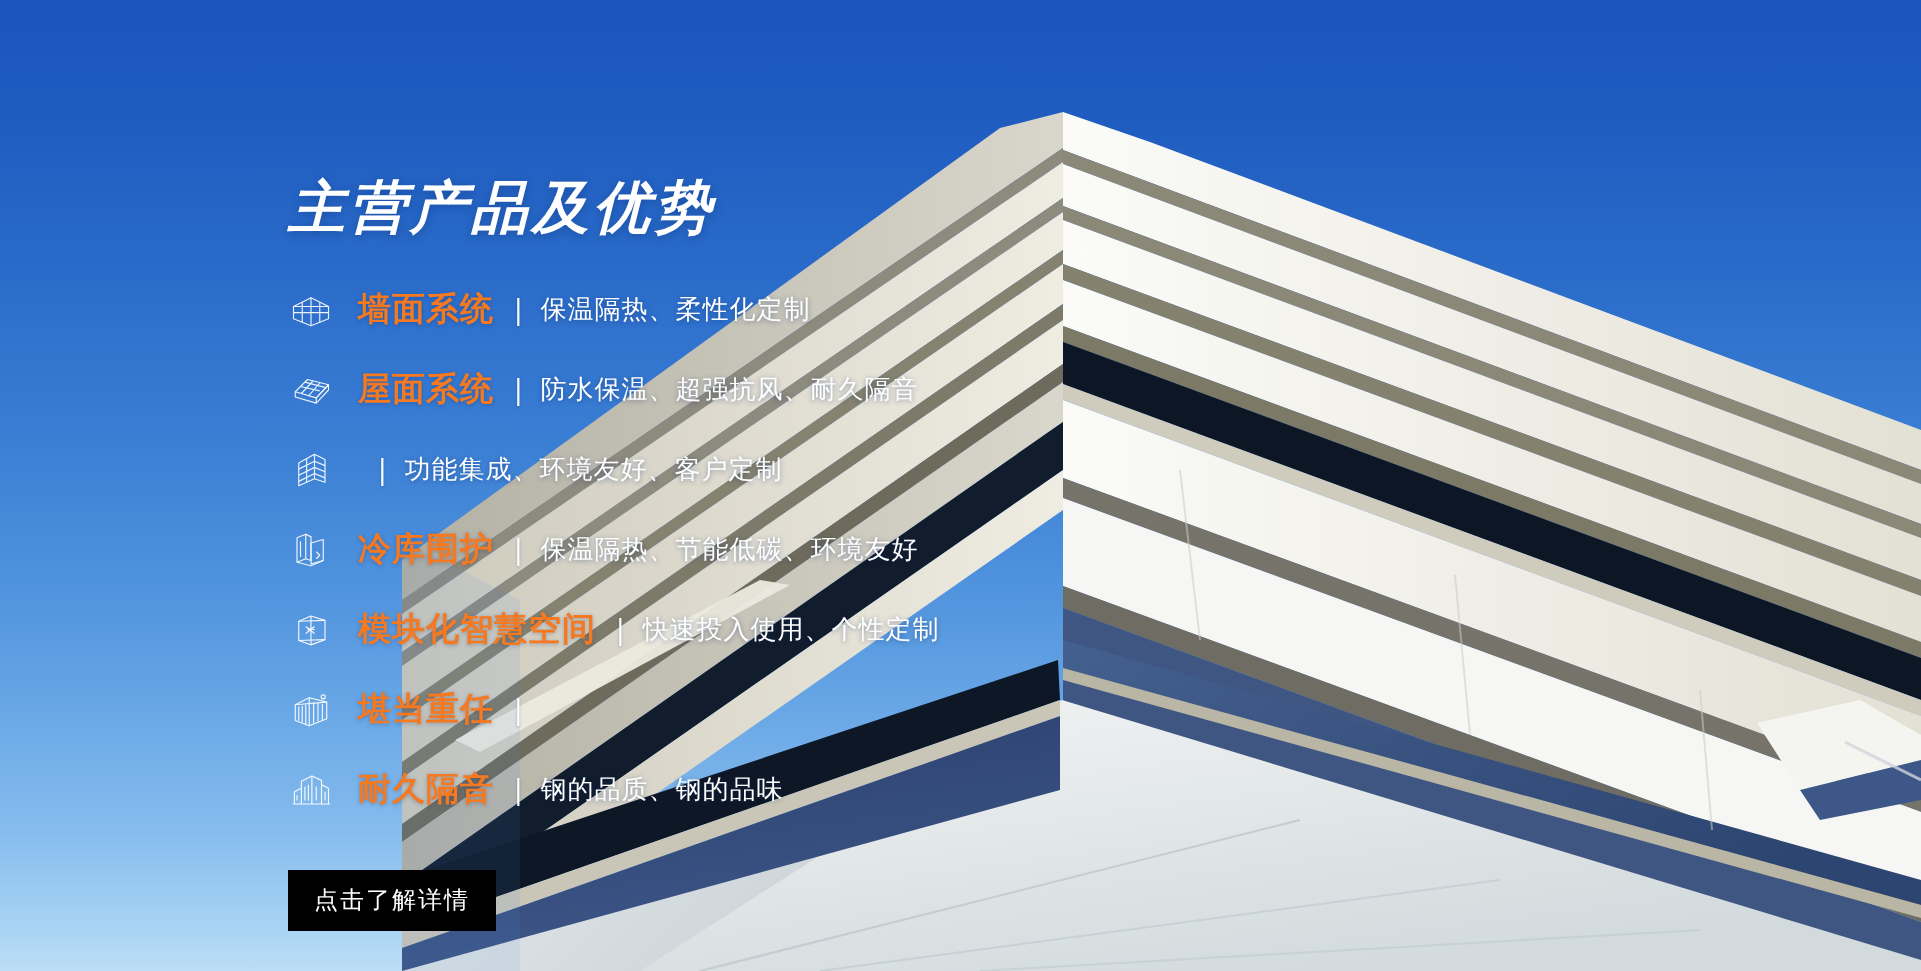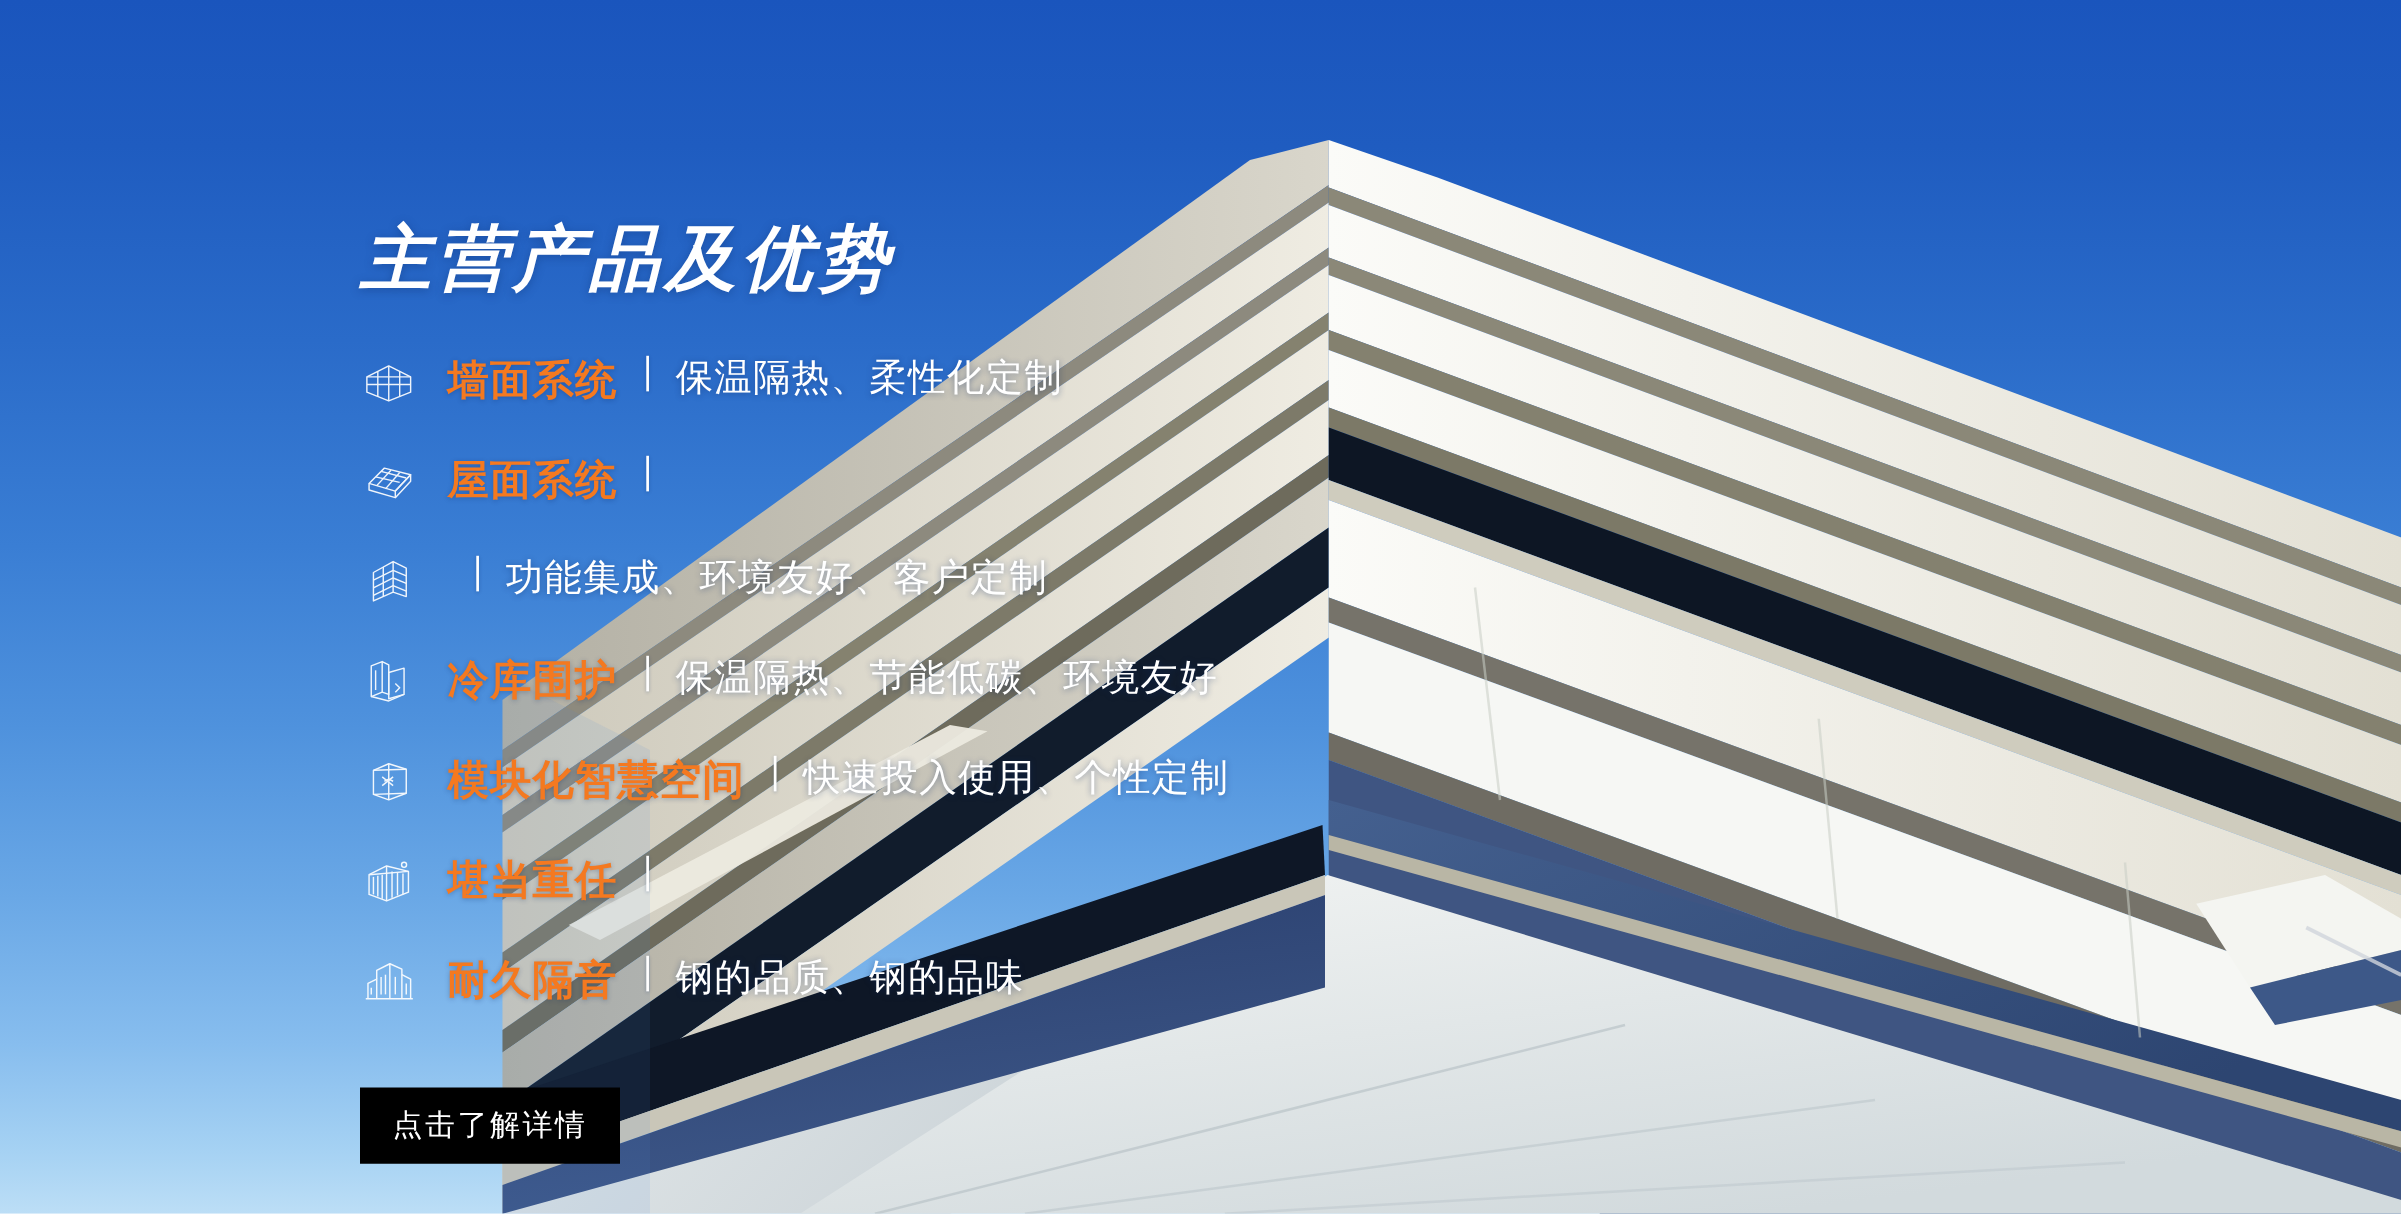--- a/index.html
+++ b/index.html
@@ -45,21 +45,21 @@
     line-height:1.05;
     text-shadow:0 2px 8px rgba(10,40,100,.35);
     white-space:nowrap;
     font-family:"DejaVu Sans","Liberation Sans",sans-serif;
   }
 
   .list { margin-top:44px; }
 
   .row {
     display:flex;
-    align-items:flex-start;
+    align-items:center;
     height:56px;
     margin-bottom:24px;
   }
   .row .ico {
     width:46px; height:46px;
     flex:0 0 46px;
     margin-right:24px;
     display:flex; align-items:center; justify-content:center;
     opacity:.92;
   }
@@ -78,21 +78,21 @@
     color:#ffffff;
     font-size:30px;
     font-weight:bold;
     margin:0 18px 0 20px;
     line-height:1;
     transform:scaleX(.55);
     text-shadow:0 1px 4px rgba(10,40,100,.30);
   }
   .row .desc {
     color:#ffffff;
-    font-size:30px;
+    font-size:26px;
     letter-spacing:1px;
     white-space:nowrap;
     text-shadow:0 1px 5px rgba(10,40,100,.45);
     font-family:"DejaVu Sans","Liberation Sans",sans-serif;
   }
 
   .cta {
     display:inline-block;
     margin-top:28px;
     background:#000000;
@@ -260,20 +260,21 @@
             <path d="M6 26 L6 32 L30 39 L30 33"></path>
               <path d="M30 33 L44 18 L44 24 L30 39"></path>
             <path d="M12 20 L34 25"></path>
               <path d="M17 15 L40 21"></path>
             <path d="M26 14 L13 28"></path>
               <path d="M34 16 L21 31"></path>
           </svg>
         </span>
         <span class="name">屋面系统</span>
         <span class="sep">|</span>
+        <span class="desc">防水保温、超强抗风、耐久隔音</span>
       </div>
 
       <div class="row">
         <span class="ico">
           <svg viewBox="0 0 48 48" fill="none" stroke="#ffffff" stroke-width="1.3" stroke-linejoin="round">
             <path d="M10 42 L10 16 L28 6 L28 34 Z"></path>
             <path d="M28 6 L40 12 L40 38 L28 34"></path>
             <path d="M10 23 L28 14"></path>
               <path d="M10 30 L28 21"></path>
               <path d="M10 37 L28 28"></path>

